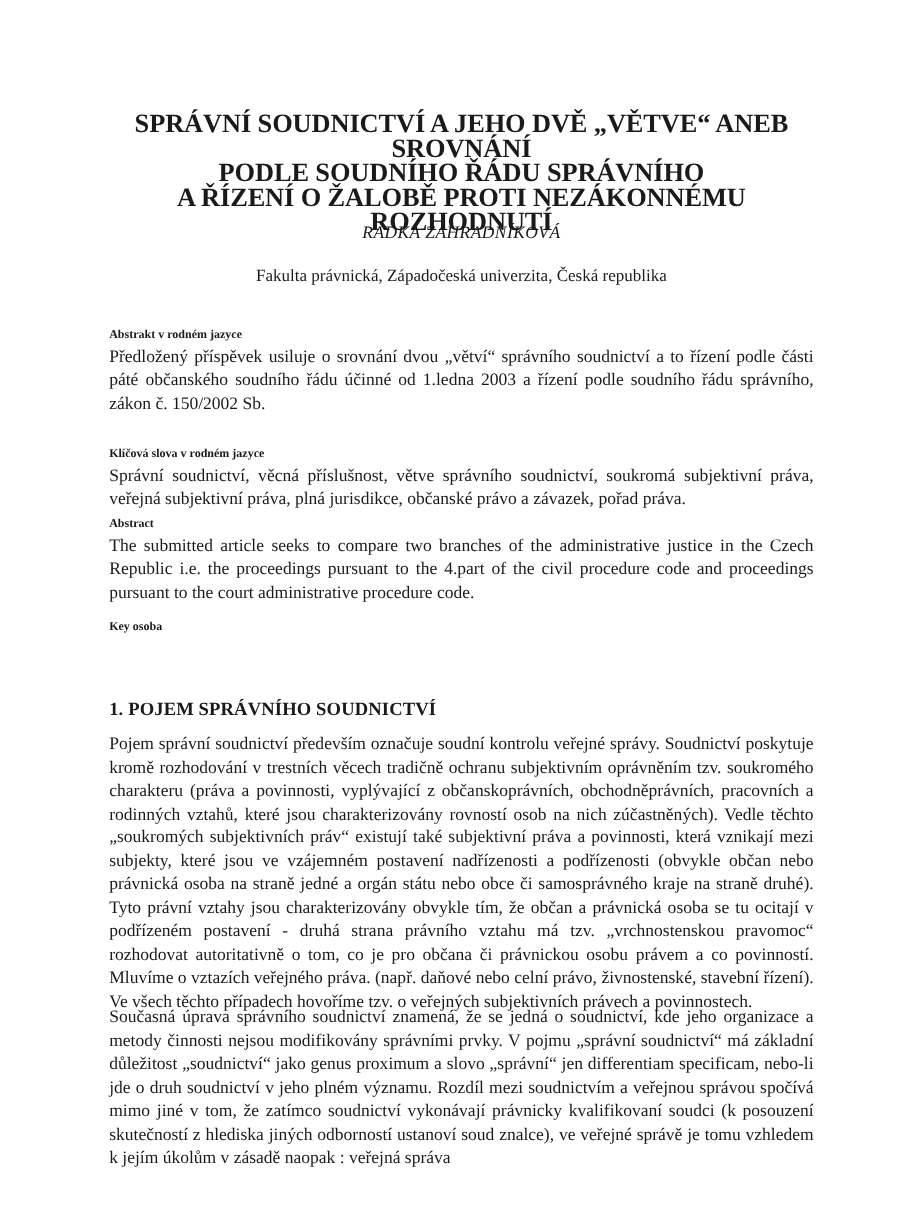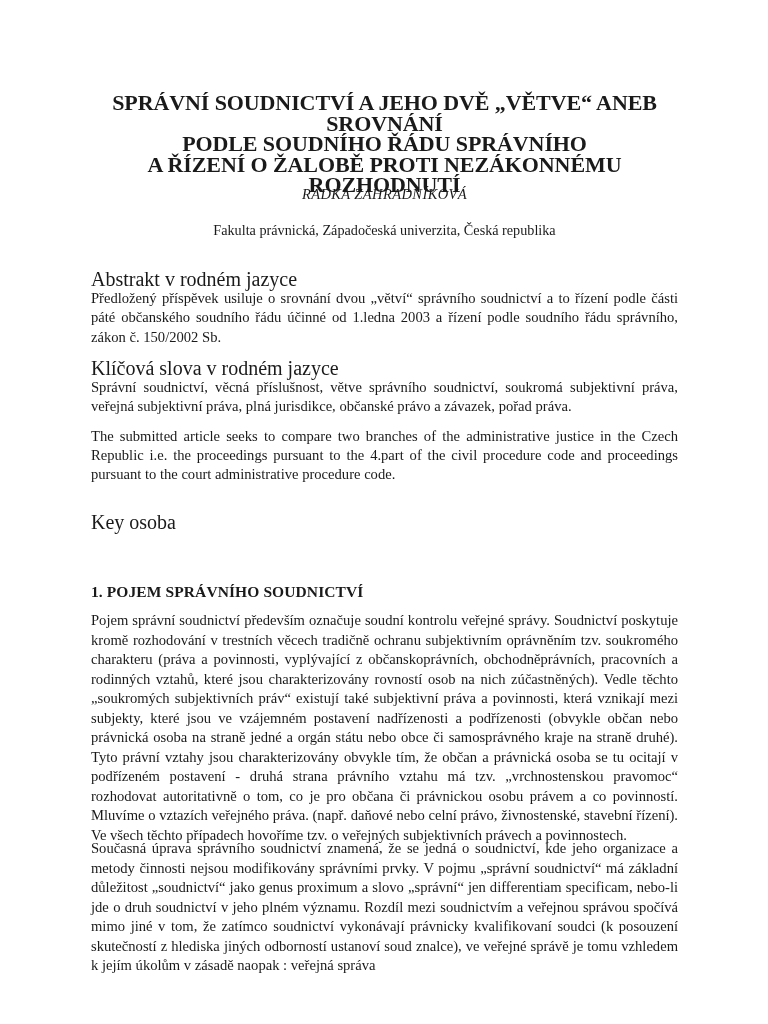--- a/index.html
+++ b/index.html
@@ -5,21 +5,21 @@
   html, body { margin: 0; padding: 0; background: #ffffff; }
   body { width: 768px; height: 1024px; overflow: hidden; position: relative; color: #1a1a1a;
          font-family: "Liberation Serif", "DejaVu Serif", serif; }
   .page { position: absolute; left: 91px; top: 0; width: 587px; }
   .title { position: absolute; left: 0; top: 93px; width: 587px; text-align: center;
            font-weight: bold; font-size: 22px; line-height: 20.5px; letter-spacing: -0.1px; }
   .author { position: absolute; left: 0; top: 186px; width: 587px; text-align: center;
             font-size: 14.5px; letter-spacing: 0.4px; font-style: italic; }
   .affil { position: absolute; left: 0; top: 222px; width: 587px; text-align: center; font-size: 14.2px; }
   .block { position: absolute; left: 0; width: 587px; font-size: 14.6px; line-height: 19.2px; }
-  .block h3 { margin: 0; font-size: 20px; font-weight: normal; line-height: 19.2px; }
+  .block h3 { margin: 0; font-size: 10px; font-weight: bold; line-height: 19.2px; }
   .block p { margin: 0; text-align: justify; }
   .sec { position: absolute; left: 0; top: 583px; font-weight: bold; font-size: 15.5px; letter-spacing: 0.1px; text-align: center; }
   .para { position: absolute; left: 0; width: 587px; font-size: 14.6px; line-height: 19.5px; text-align: justify; margin: 0; }
 </style>
 </head>
 <body>
 
 <div class="page">
   <div class="title">
     <div>SPRÁVNÍ SOUDNICTVÍ A JEHO DVĚ „VĚTVE“ ANEB SROVNÁNÍ</div>
@@ -28,26 +28,27 @@
   </div>
 
   <div class="author">RADKA ZAHRADNÍKOVÁ</div>
   <div class="affil">Fakulta právnická, Západočeská univerzita, Česká republika</div>
 
   <div class="block" style="top:270px">
     <h3>Abstrakt v rodném jazyce</h3>
     <p>Předložený příspěvek usiluje o srovnání dvou „větví“ správního soudnictví a to řízení podle části páté občanského soudního řádu účinné od 1.ledna 2003 a řízení podle soudního řádu správního, zákon č. 150/2002 Sb.</p>
   </div>
 
-  <div class="block" style="top:359px">
+  <div class="block" style="top:369px">
     <h3>Klíčová slova v rodném jazyce</h3>
     <p>Správní soudnictví, věcná příslušnost, větve správního soudnictví, soukromá subjektivní práva, veřejná subjektivní práva, plná jurisdikce, občanské právo a závazek, pořad práva.</p>
   </div>
 
   <div class="block" style="top:427px">
+    <h3>Abstract</h3>
     <p>The submitted article seeks to compare two branches of the administrative justice in the Czech Republic i.e. the proceedings pursuant to the 4.part of the civil procedure code and proceedings pursuant to the court administrative procedure code.</p>
   </div>
 
   <div class="block" style="top:513px">
     <h3>Key osoba</h3>
   </div>
 
   <div class="sec">1. POJEM SPRÁVNÍHO SOUDNICTVÍ</div>
 
   <p class="para" style="top:611px">Pojem správní soudnictví především označuje soudní kontrolu veřejné správy. Soudnictví poskytuje kromě rozhodování v trestních věcech tradičně ochranu subjektivním oprávněním tzv. soukromého charakteru (práva a povinnosti, vyplývající z občanskoprávních, obchodněprávních, pracovních a rodinných vztahů, které jsou charakterizovány rovností osob na nich zúčastněných). Vedle těchto „soukromých subjektivních práv“ existují také subjektivní práva a povinnosti, která vznikají mezi subjekty, které jsou ve vzájemném postavení nadřízenosti a podřízenosti (obvykle občan nebo právnická osoba na straně jedné a orgán státu nebo obce či samosprávného kraje na straně druhé). Tyto právní vztahy jsou charakterizovány obvykle tím, že občan a právnická osoba se tu ocitají v podřízeném postavení - druhá strana právního vztahu má tzv. „vrchnostenskou pravomoc“ rozhodovat autoritativně o tom, co je pro občana či právnickou osobu právem a co povinností. Mluvíme o vztazích veřejného práva. (např. daňové nebo celní právo, živnostenské, stavební řízení). Ve všech těchto případech hovoříme tzv. o veřejných subjektivních právech a povinnostech.</p>

